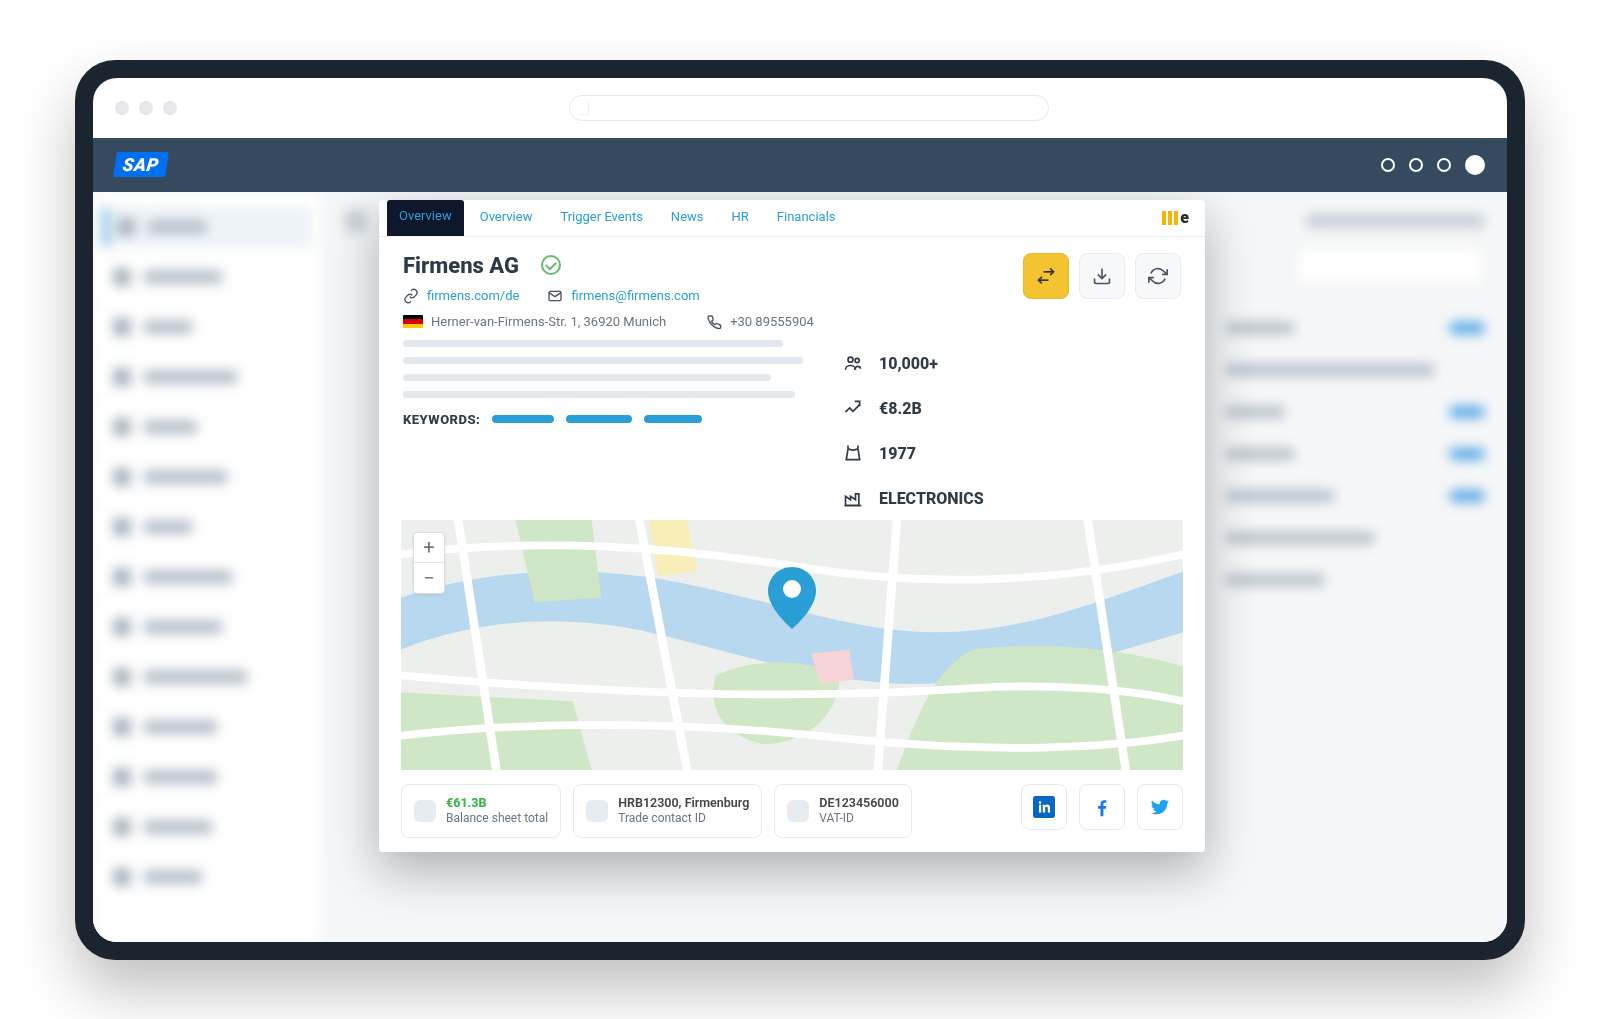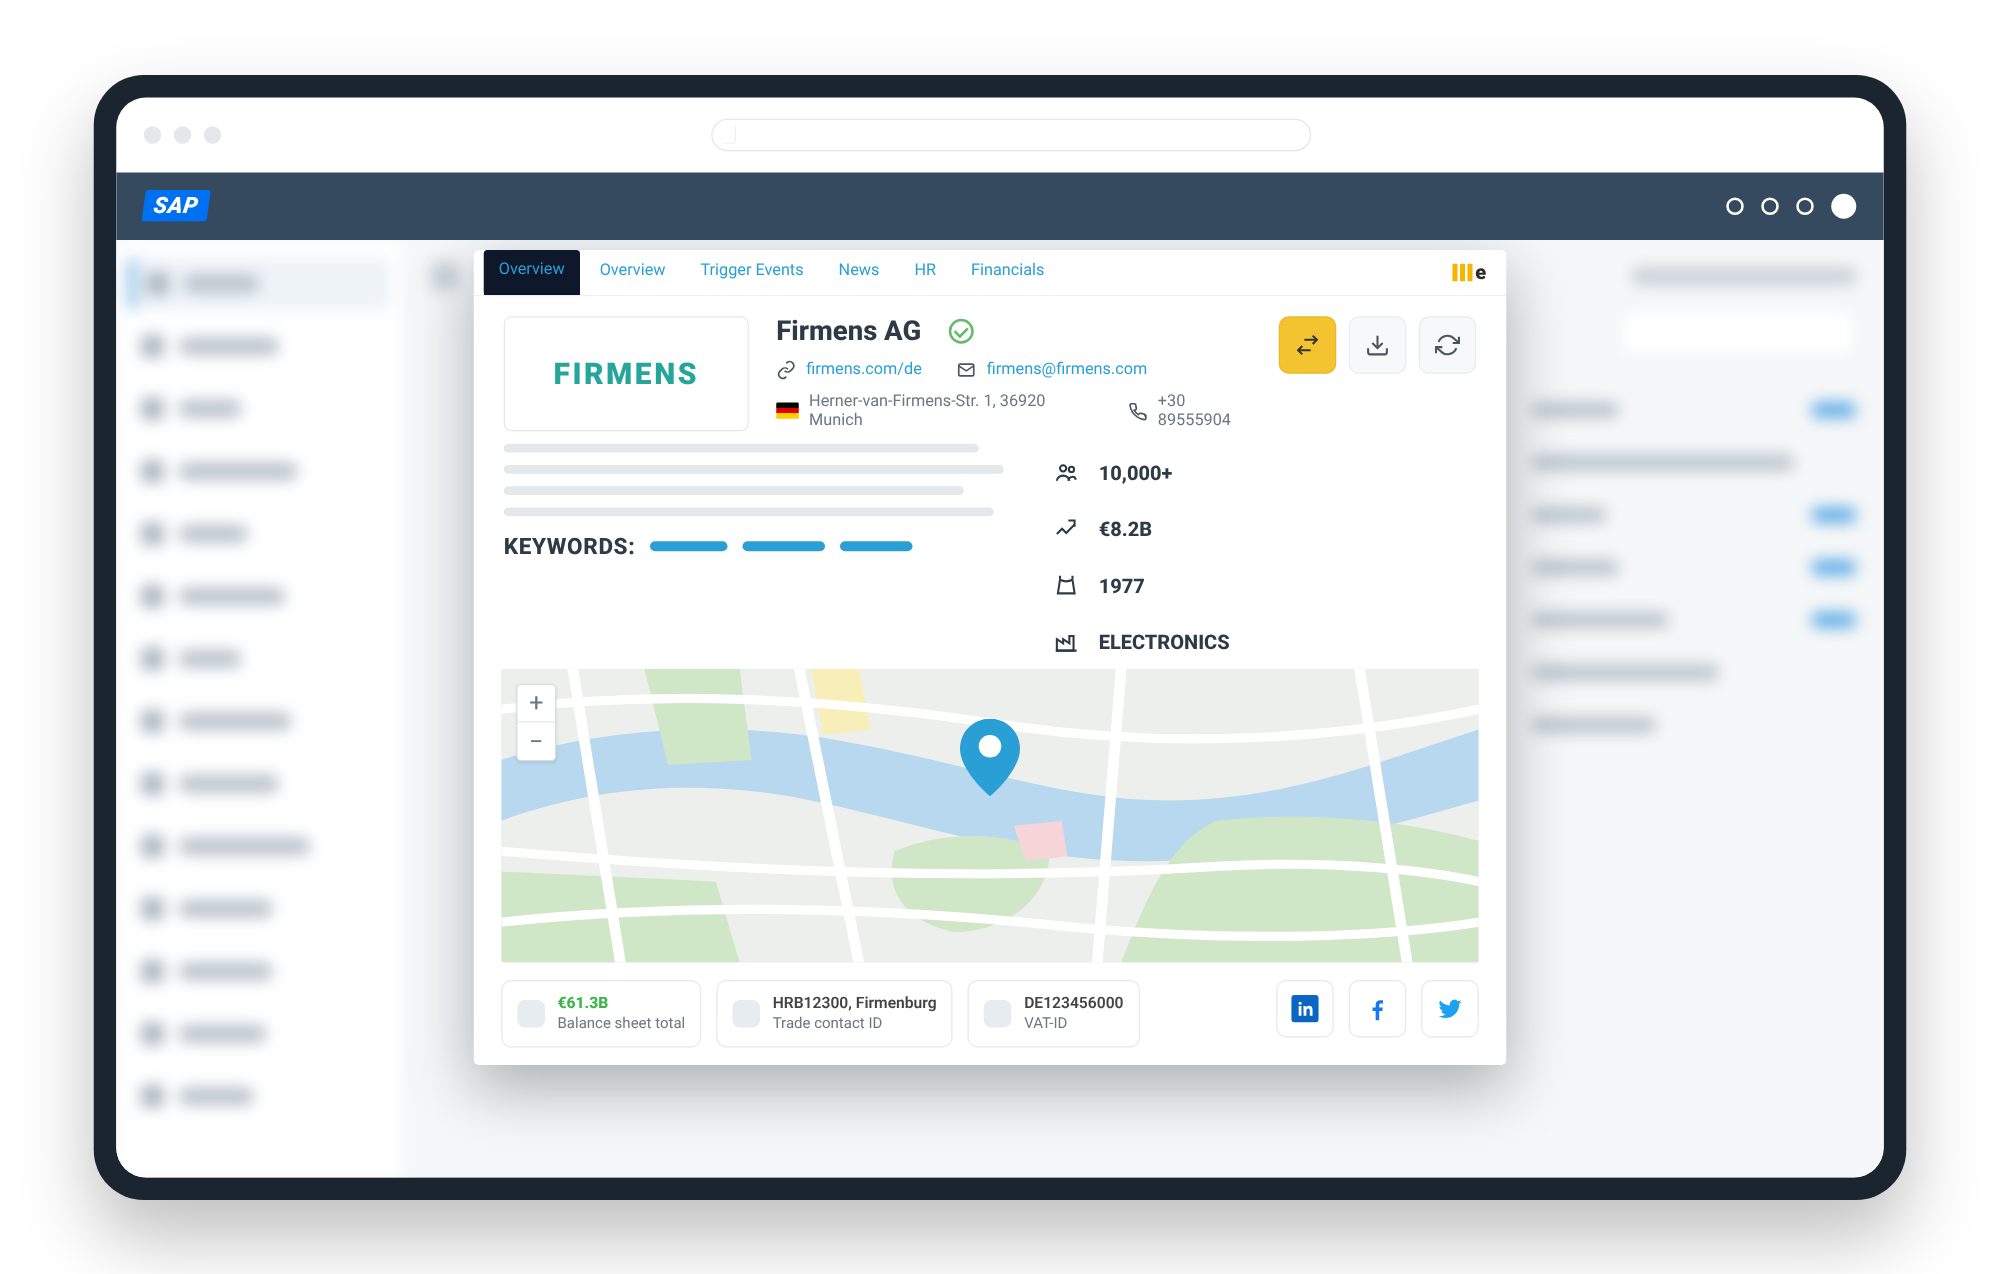--- a/index.html
+++ b/index.html
@@ -73,21 +73,21 @@
   .addr-row { display:flex; gap:40px; margin-top:10px; font-size:13px; color:#6a7682; align-items:center;}
   .ic-small { width:16px; height:16px; display:inline-flex; align-items:center; justify-content:center; color:#4a5560;}
   .actions { display:flex; gap:10px; align-items:flex-start;}
   .act-btn { width:46px; height:46px; border-radius:8px; display:flex; align-items:center; justify-content:center; border:1px solid #e7ebef; background:#f6f8fa; color:#4a5560; cursor:pointer;}
   .act-btn.primary { background:#f4c430; border-color:#e7b92a; color:#333;}
   
   .meta { display:flex; padding:0 24px 12px; gap:40px;}
   .desc-col { width:400px; }
   .desc-col .line { height:7px; background:#e3e8ec; border-radius:4px; margin-bottom:10px;}
   .kw-row { margin-top:14px; display:flex; align-items:center; gap:12px;}
-  .kw-row .lbl { font-weight:800; font-size:18px; color:#2e3b47; letter-spacing:.5px;}
+  .kw-row .lbl { font-weight:800; font-size:13px; color:#2e3b47; letter-spacing:.5px;}
   .kw-row .pill { height:8px; background:#2a9fd6; border-radius:4px;}
   .facts { flex:1; display:flex; flex-direction:column; gap:14px; padding-top:2px;}
   .fact { display:flex; align-items:center; gap:16px; font-weight:800; color:#2e3b47; font-size:16px;margin-top:12px;}
   .fact .ic-small{ color:#2e3b47; width:20px;}
 
   .map { margin:0 22px; height:290px; position:relative; border-radius:2px; overflow:hidden; background:#eef0ef;}
   .zoom { position:absolute; left:12px; top:12px; width:32px; background:#fff; border:1px solid #d7dde2; border-radius:4px; box-shadow:0 1px 3px rgba(0,0,0,.08);}
   .zoom div { height:30px; display:flex; align-items:center; justify-content:center; font-size:20px; color:#6a7682; cursor:pointer;}
   .zoom div:first-child{border-bottom:1px solid #e3e8ec;}
   .pin { position:absolute; left:50%; top:46%; transform:translate(-50%,-100%);}
@@ -248,23 +248,20 @@
             <div class="tab">Financials</div>
             <div class="tab-spacer"></div>
             <div class="brand-e"><span class="bars">
                   <span></span>
                   <span></span>
                   <span></span>
                 </span>e</div>
           </div>
 
           <div class="head">
-            <div class="logo-box">
-              <span class="logo-text">FIRMENS</span>
-            </div>
             <div class="head-main">
               <div class="title-row">
                 <h2>Firmens AG</h2>
                 <span class="verify"></span>
               </div>
               <div class="contact-row">
                 <span class="ic-small">
                   <svg width="16" height="16" viewBox="0 0 24 24" fill="none" stroke="currentColor" stroke-width="2">
                       <path d="M10 13a5 5 0 0 0 7 0l3-3a5 5 0 0 0-7-7l-1 1"></path>
                       <path d="M14 11a5 5 0 0 0-7 0l-3 3a5 5 0 0 0 7 7l1-1"></path>

